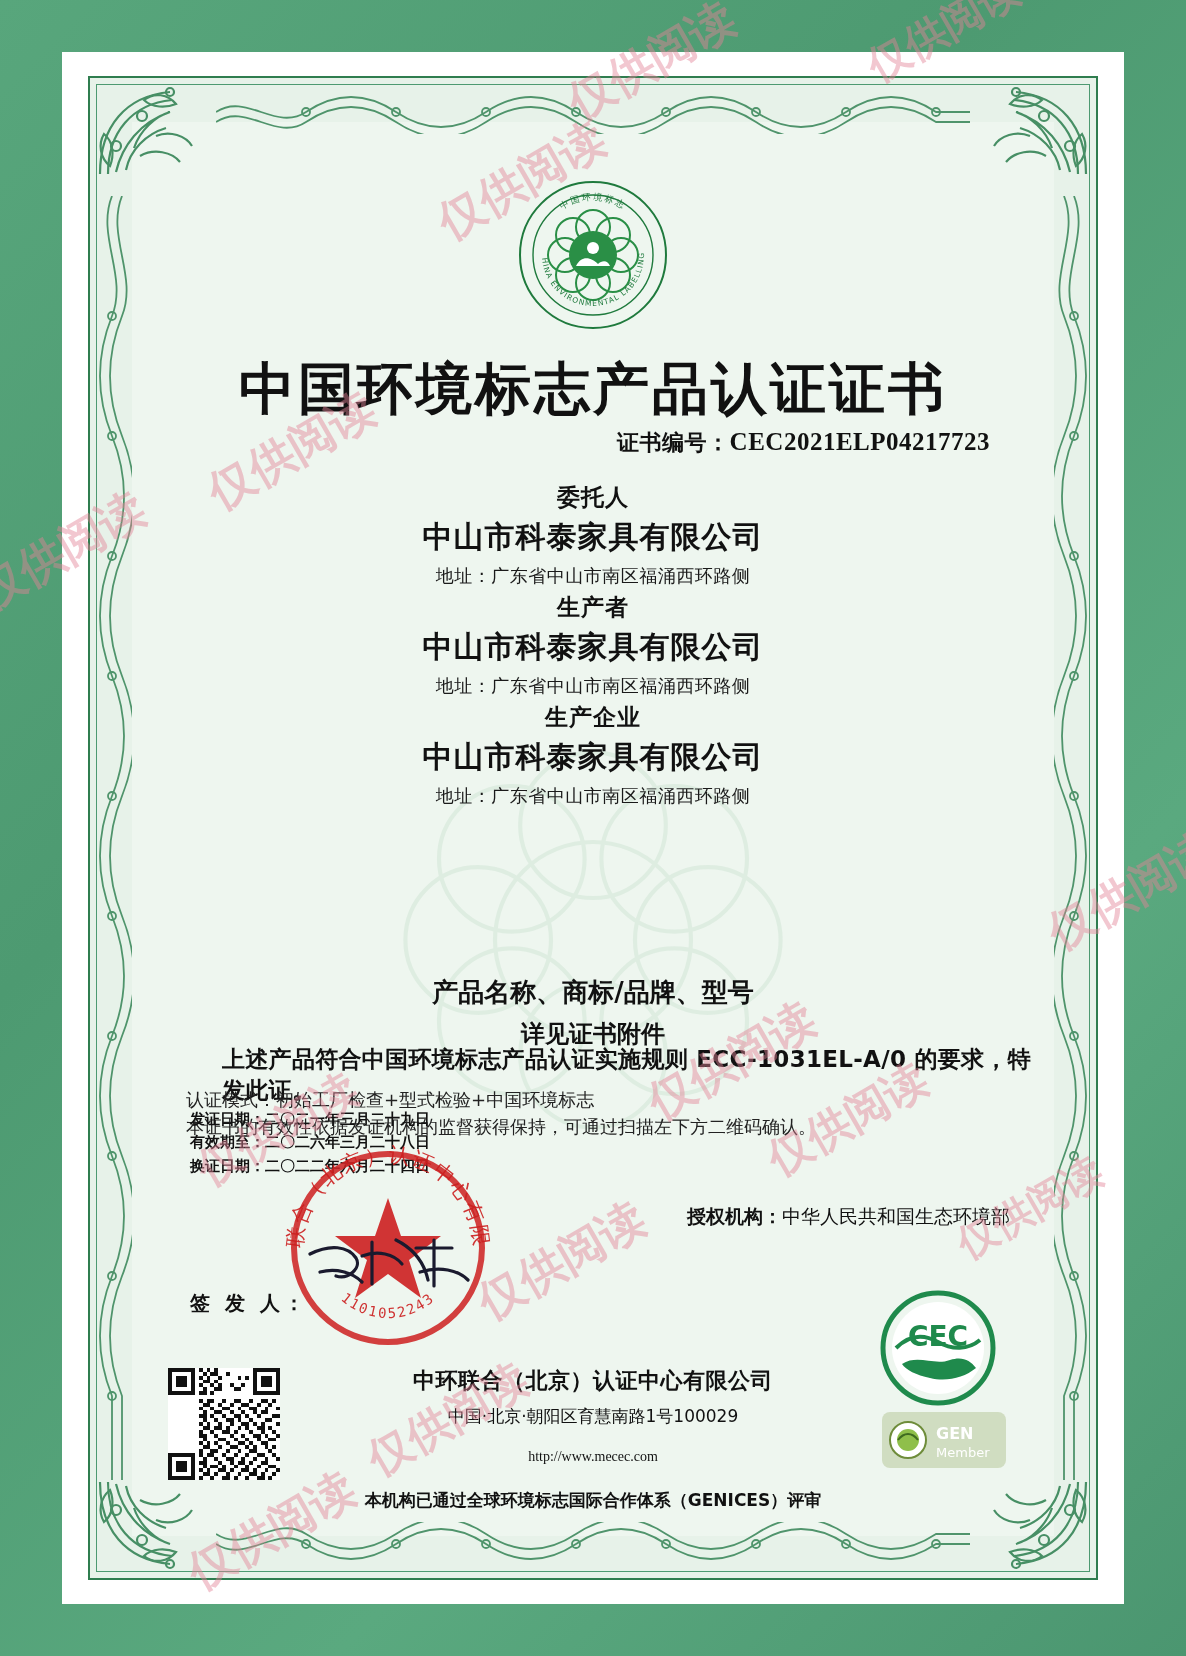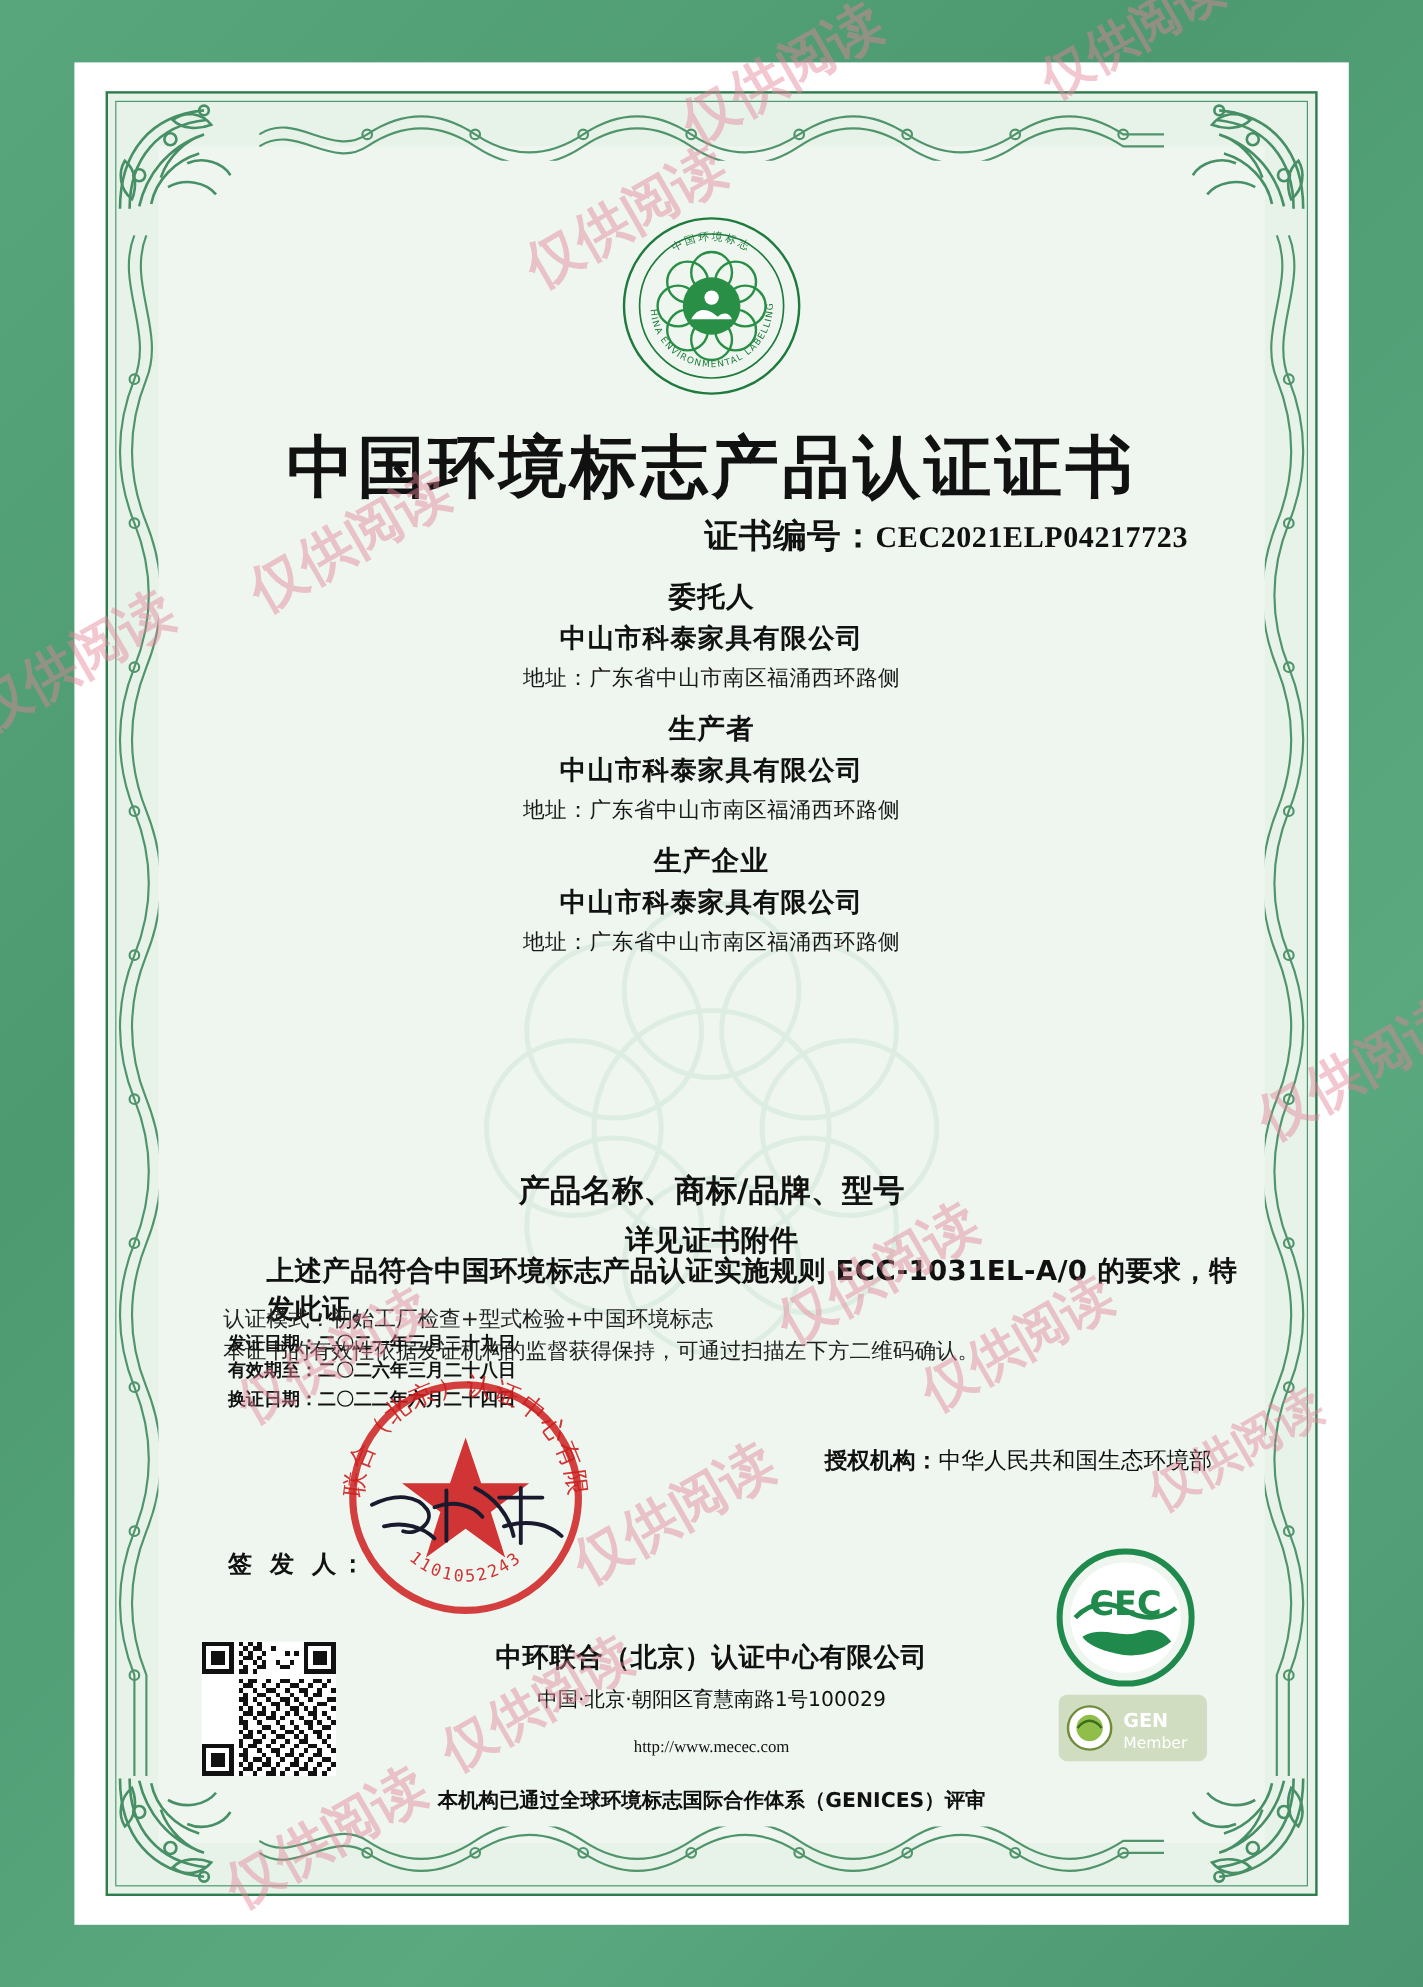--- a/index.html
+++ b/index.html
@@ -107,33 +107,33 @@
   .cert-no {
     position: absolute;
     right: 196px;
     top: 428px;
     font-family: "Liberation Serif", serif;
     font-size: 25px;
     font-weight: 700;
     color: #111;
     letter-spacing: 0.5px;
   }
-  .cert-no .lbl { font-family: "DejaVu Sans", sans-serif; font-size: 28px; }
+  .cert-no .lbl { font-family: "DejaVu Sans", sans-serif; font-size: 22px; }
 
   .block { position: absolute; left: 0; right: 0; text-align: center; }
   .lbl-line {
     font-family: "DejaVu Sans", "Liberation Sans", sans-serif;
     font-size: 23px;
     font-weight: 700;
     color: #111;
     letter-spacing: 1px;
   }
   .name-line {
     font-family: "DejaVu Sans", "Liberation Sans", sans-serif;
-    font-size: 22px;
+    font-size: 30px;
     font-weight: 700;
     color: #111;
     letter-spacing: 1px;
     margin-top: 4px;
   }
   .addr-line {
     font-family: "DejaVu Sans", "Liberation Sans", sans-serif;
     font-size: 18px;
     color: #1a1a1a;
     margin-top: 6px;

